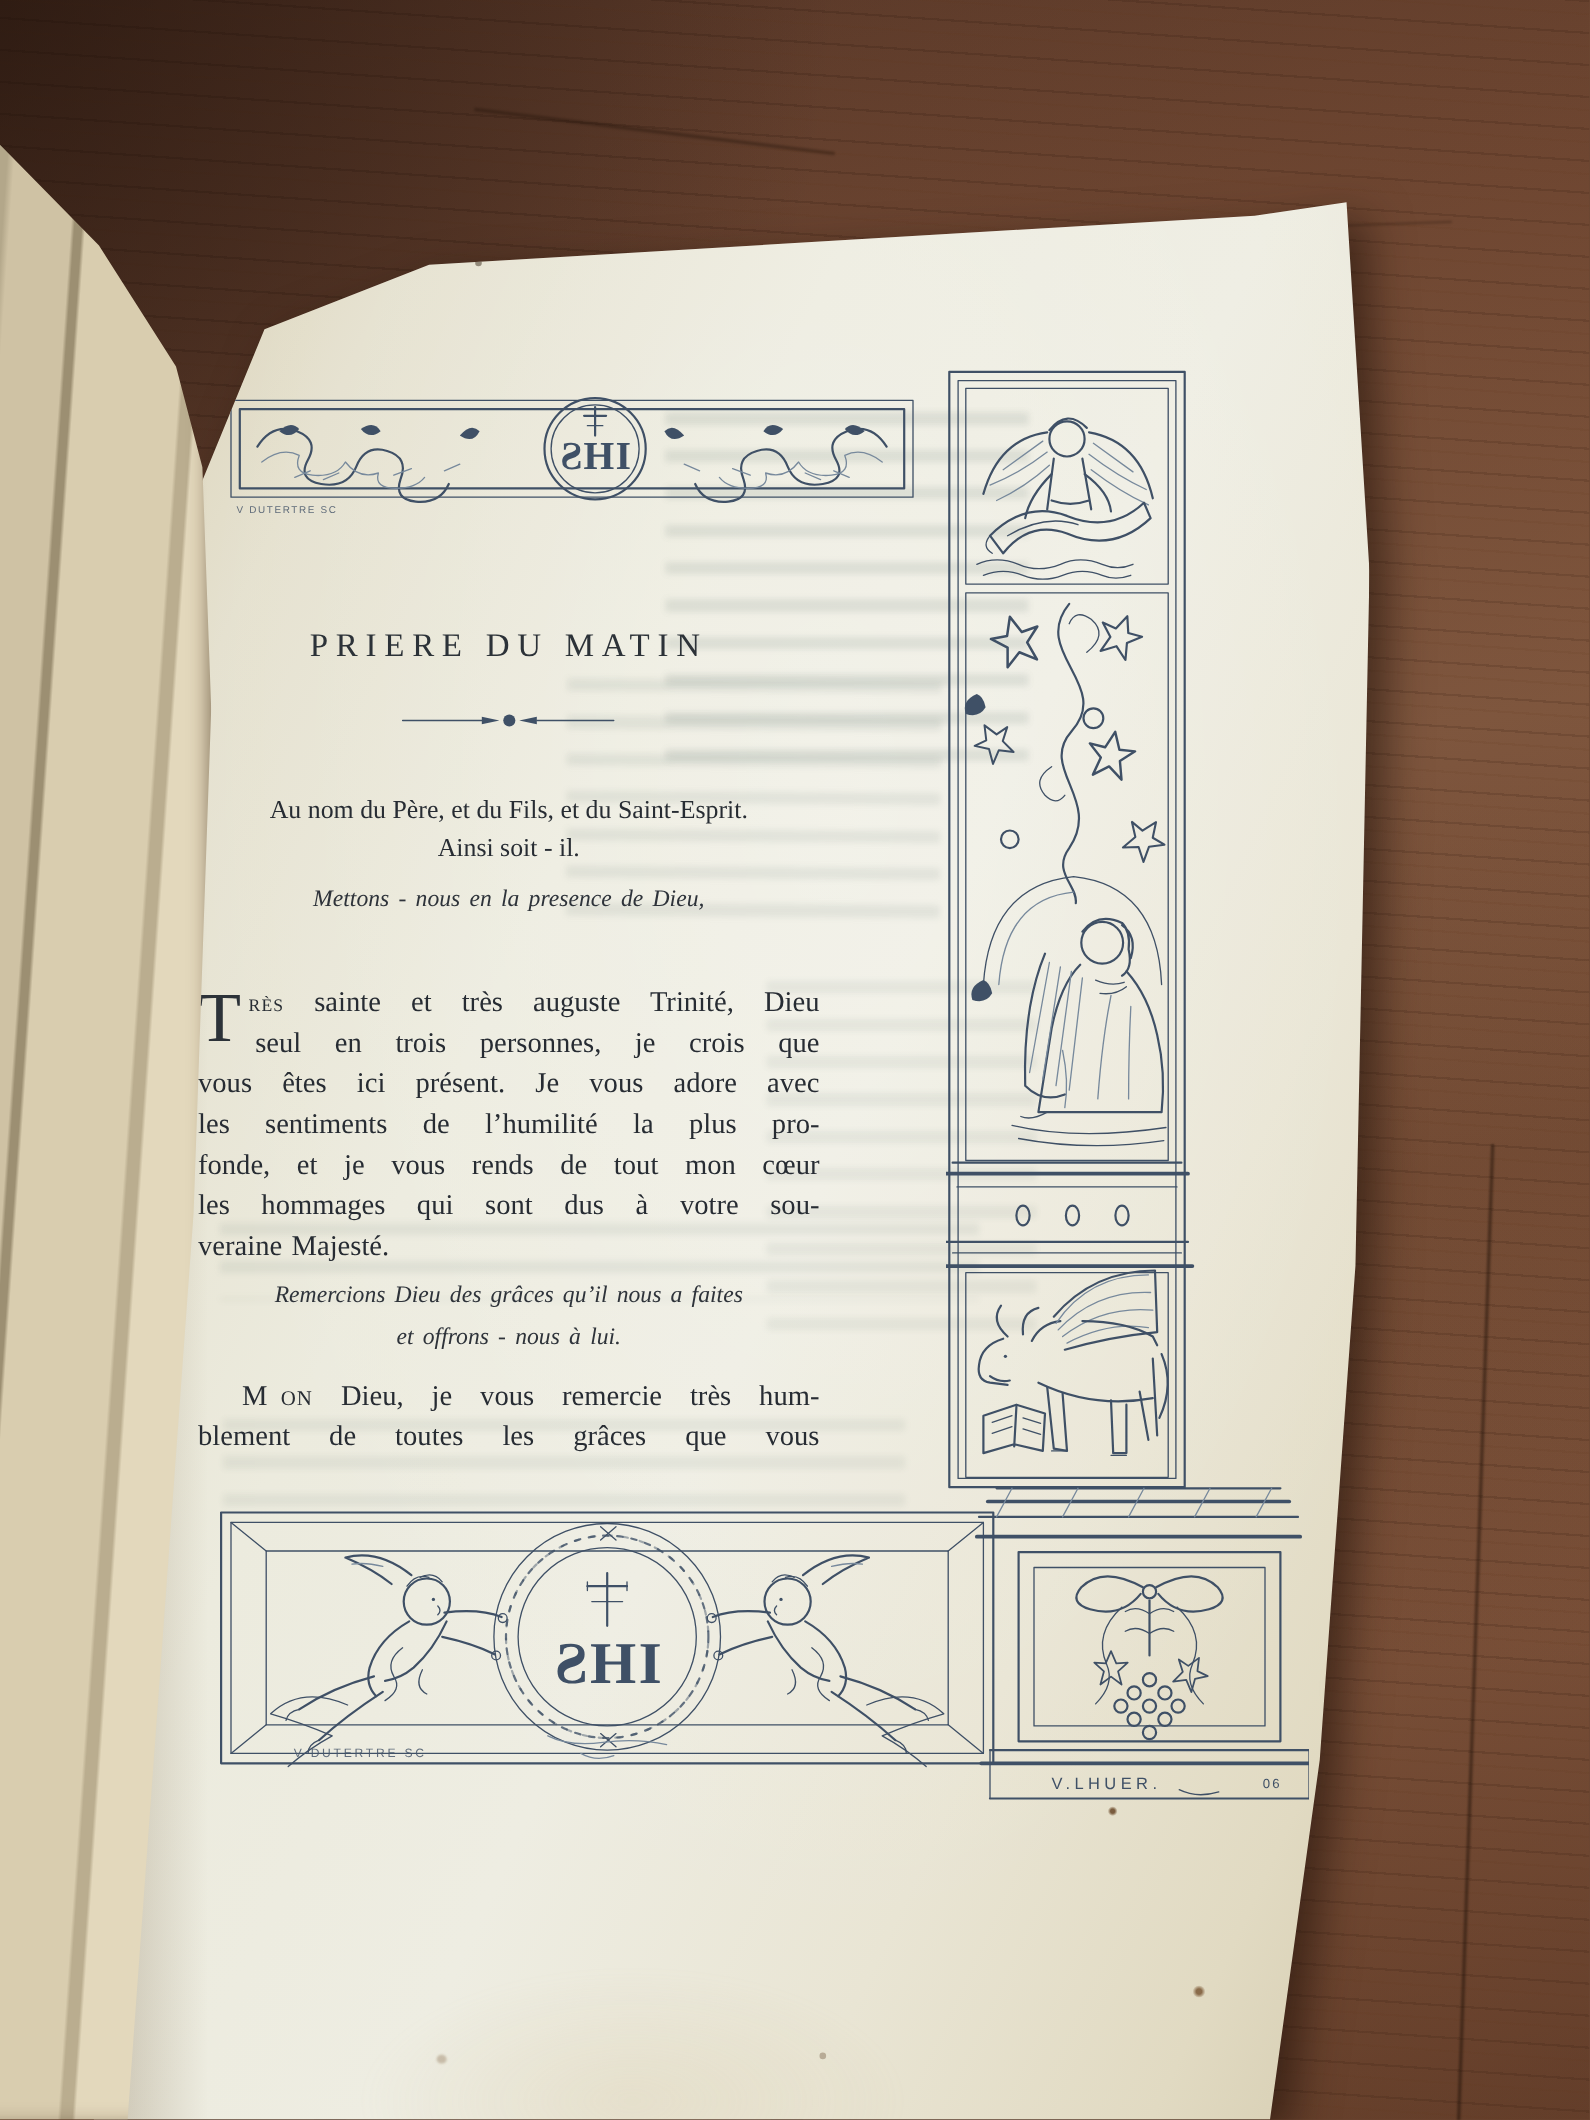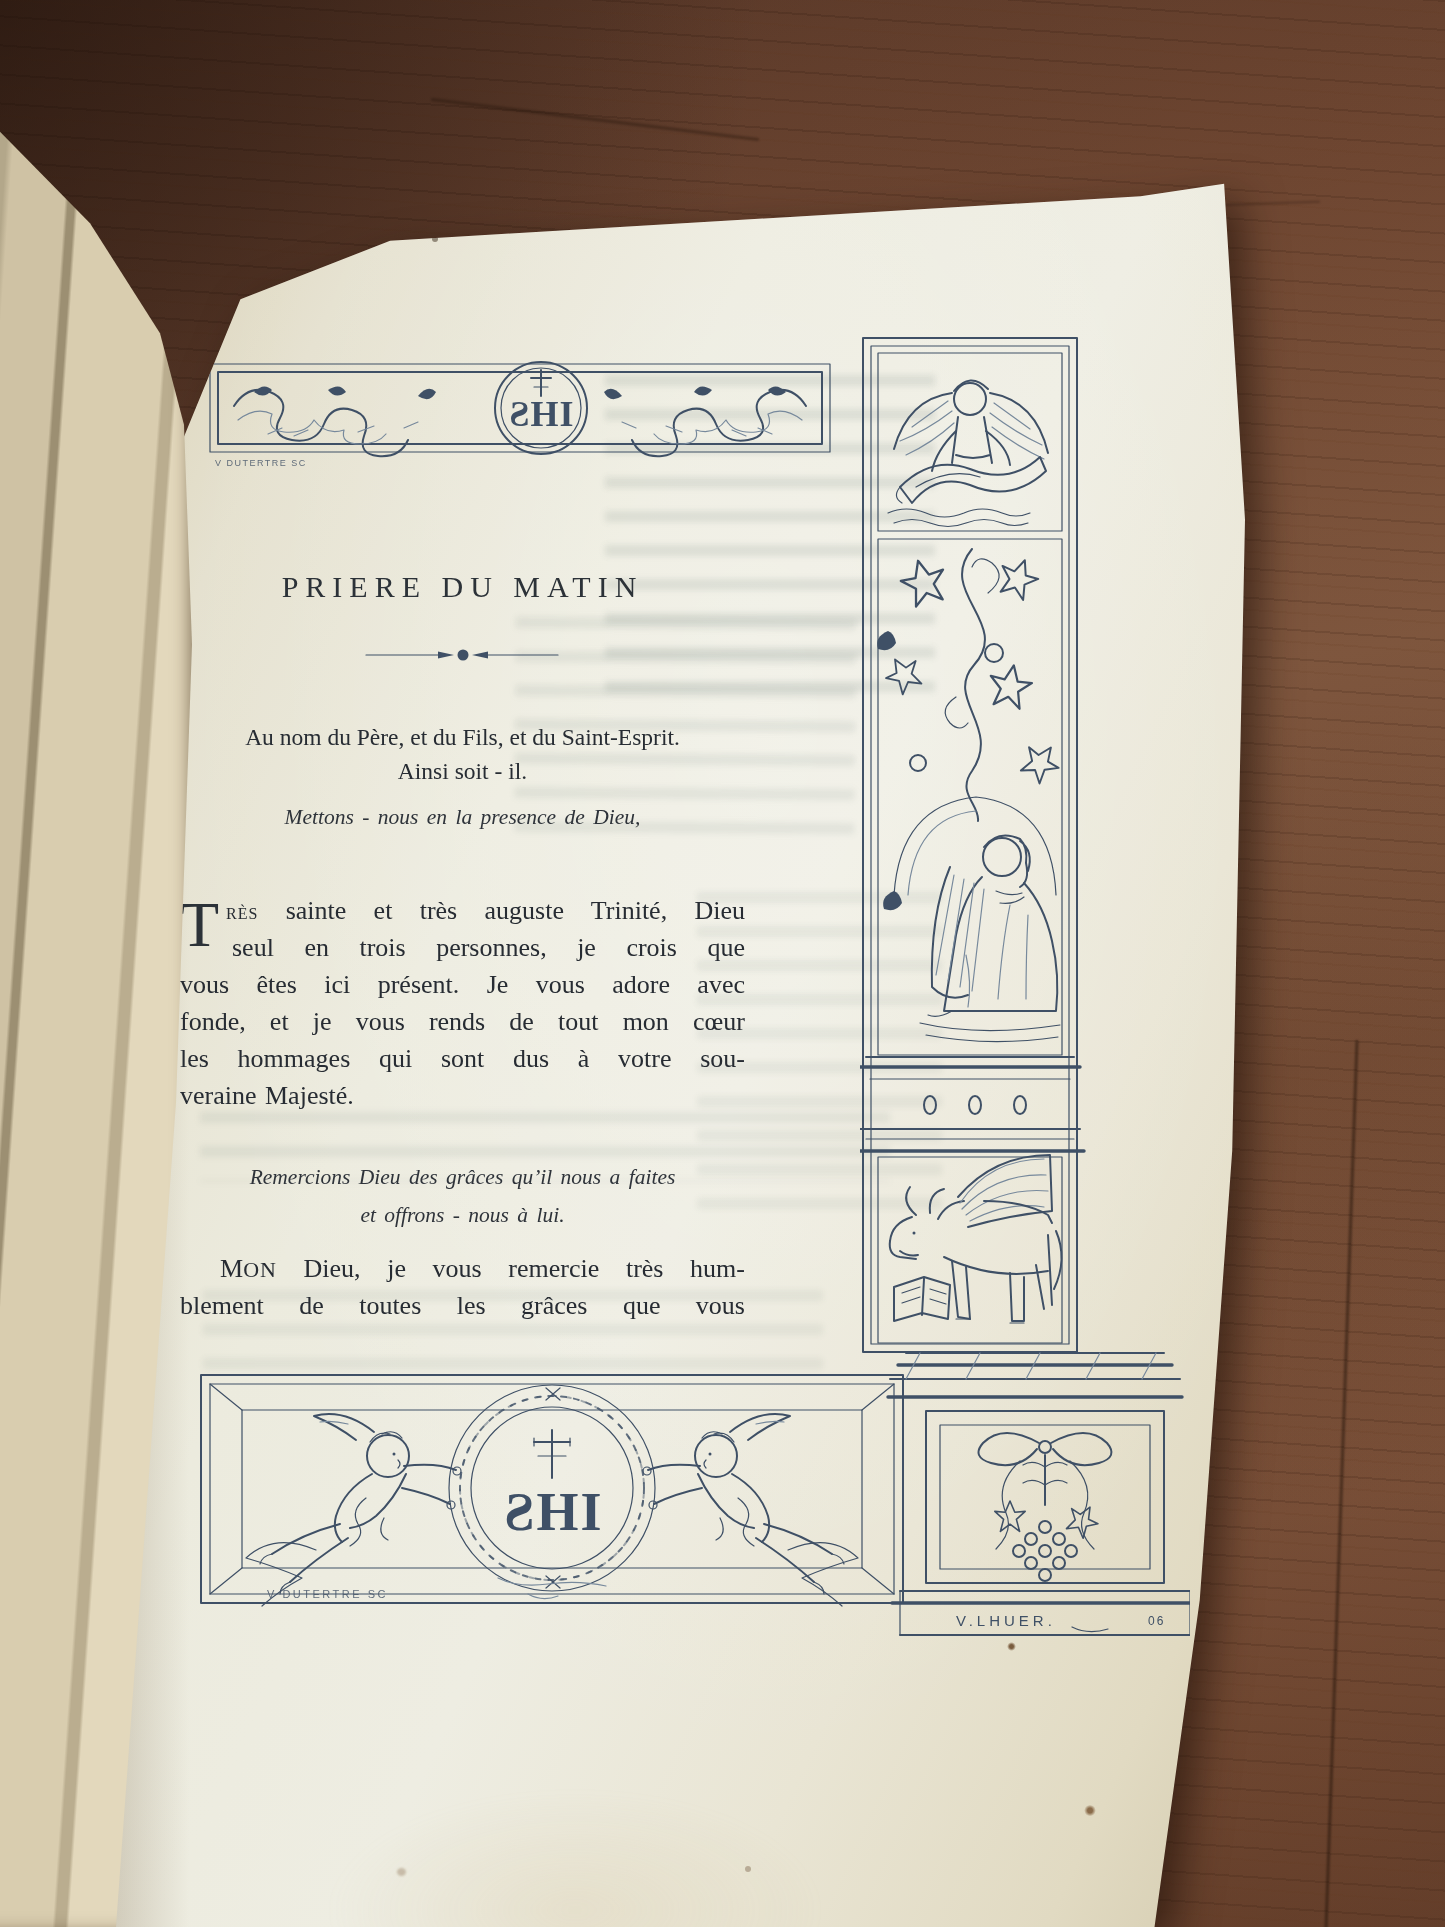--- a/index.html
+++ b/index.html
@@ -50,21 +50,21 @@
   .tb{position:absolute;width:100%;}
   .title{font-size:30px;letter-spacing:7px;text-align:center;color:#2c3238;}
   .c{text-align:center;}
   .inv{font-size:23.5px;}
   .rub{font-style:italic;font-size:21.5px;word-spacing:3px;color:#2e333a;}
   .para{position:absolute;width:100%;font-size:26px;word-spacing:2px;}
   .pl{height:37px;line-height:37px;white-space:nowrap;}
   .j{text-align:justify;text-align-last:justify;white-space:normal;}
   .dropcap{position:absolute;left:0;top:0;font-size:64px;line-height:66px;color:#2c3238;}
   .sc{font-size:16px;letter-spacing:1px;}
-  .sc2{font-size:22px;letter-spacing:1px;}
+  .sc2{font-size:19px;letter-spacing:1px;margin-left:12px;}
   .stack{position:absolute;left:0;top:95px;width:200px;height:1832px;
     clip-path:polygon(0 2%,45% 7%,80% 13%,92% 18%,96% 30%,88% 55%,70% 82%,58% 100%,0 100%);
     background:
       linear-gradient(94deg,#b3a78a 0 3%,#cfc2a4 5% 22%,#9c8f72 23% 25%,#d9cdaf 26% 55%,
         #baad8f 56% 59%,#e3d8bc 60% 86%,#ad9f82 87% 90%,#d5c9ab 91% 100%);
     box-shadow:inset -16px 0 18px -6px rgba(60,38,18,.6);
     filter:drop-shadow(9px 5px 9px rgba(28,14,5,.55));}
 </style>
 </head>
 <body>
@@ -121,20 +121,21 @@
         <div class="tb inv c" style="top:574px;">Au nom du Père, et du Fils, et du Saint-Esprit.</div>
         <div class="tb rub c" style="top:655px;">Mettons - nous en la presence de Dieu,</div>
 
         <div class="tb inv c" style="top:608px;">Ainsi soit - il.</div>
 
         <div class="para" style="top:742px;">
           <span class="dropcap">T</span>
           <div class="pl j" style="padding-left:46px;"><span class="sc">RÈS</span><span> sainte et très auguste Trinité, Dieu</span></div>
           <div class="pl j" style="padding-left:52px;">seul en trois personnes, je crois que</div>
           <div class="pl j">vous êtes ici présent. Je vous adore avec</div>
+          <div class="pl j">les sentiments de l’humilité la plus pro-</div>
           <div class="pl j">fonde, et je vous rends de tout mon cœur</div>
           <div class="pl j">les hommages qui sont dus à votre sou-</div>
           <div class="pl">veraine Majesté.</div>
         </div>
 
         <div class="tb rub c" style="top:1015px;">Remercions Dieu des grâces qu’il nous a faites</div>
         <div class="tb rub c" style="top:1053px;">et offrons - nous à lui.</div>
 
         <div class="para" style="top:1100px;">
           <div class="pl j" style="padding-left:40px;"><span>M</span><span class="sc2">ON</span><span> Dieu, je vous remercie très hum-</span></div>

